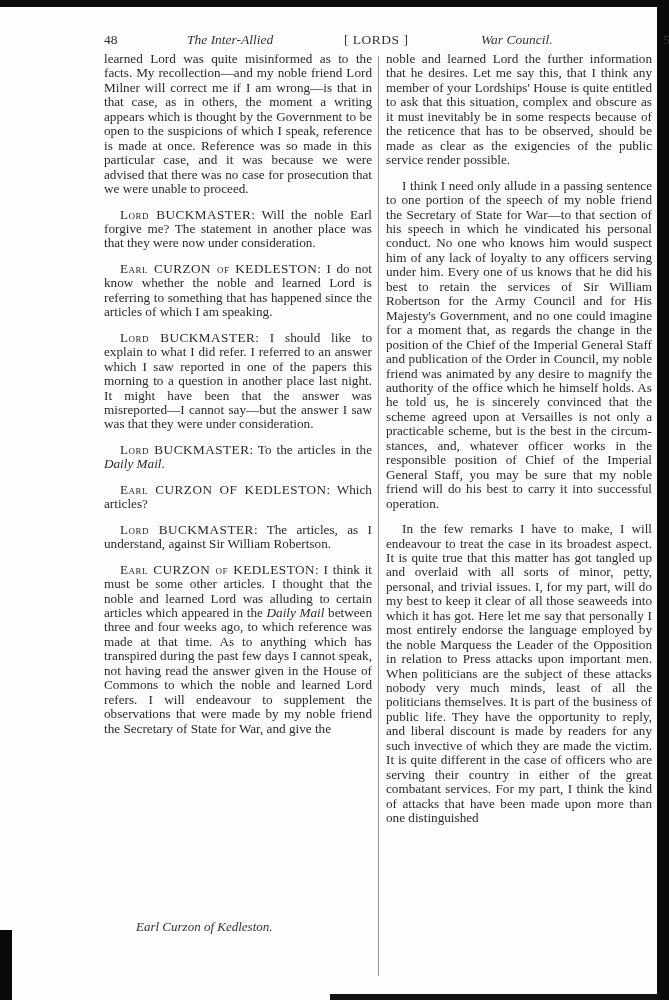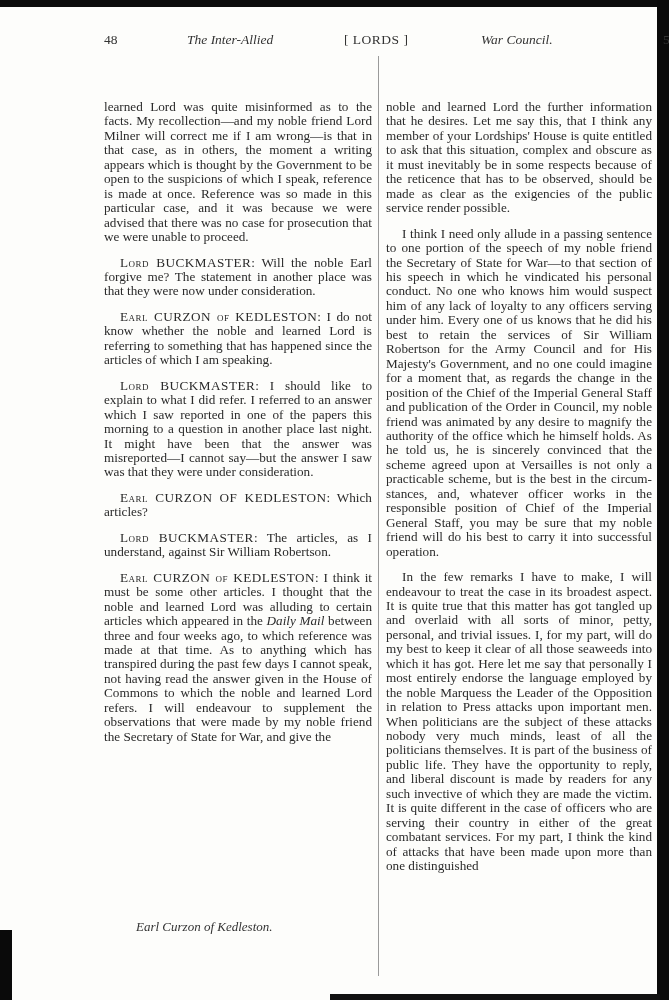--- a/index.html
+++ b/index.html
@@ -22,21 +22,21 @@
   .rh-right-title { left: 481px; font-style: italic; }
   .rh-right-num { left: 663px; }
 
   .divider { position: absolute; left: 378px; top: 56px; width: 1px; height: 920px; background: #9a9a9a; }
 
   .column { position: absolute; top: 52px; font-size: 13.2px; line-height: 14.45px; text-align: justify; hyphens: manual; }
   .col-left { left: 104px; width: 268px; }
   .col-right { left: 386px; width: 266px; }
 
   .para { margin: 0 0 11px 0; text-indent: 16px; }
-  .para.cont { text-indent: 0; margin-top: 48px; }
+  .para.cont { text-indent: 0; }
   .speaker { letter-spacing: 0.3px; }
   .title-sc { font-variant: small-caps; letter-spacing: 0.5px; }
   .name-caps { letter-spacing: 0.5px; }
   em { font-style: italic; }
 
   .margin-note { position: absolute; left: 136px; top: 919px; font-size: 13px; font-style: italic; color: #333; white-space: nowrap; }
 </style>
 </head>
 <body>
 
@@ -64,20 +64,23 @@
 
   <p class="para">
     <span class="speaker"><span class="title-sc">Earl</span> <span class="name-caps">CURZON</span> <span class="title-sc">of</span> <span class="name-caps">KEDLESTON</span></span><span>: I do not know whether the noble and learned Lord is referring to something that has happened since the articles of which I am speaking.</span>
   </p>
 
   <p class="para">
     <span class="speaker"><span class="title-sc">Lord</span> <span class="name-caps">BUCKMASTER</span></span><span>: I should like to explain to what I did refer. I referred to an answer which I saw reported in one of the papers this morning to a question in another place last night. It might have been that the answer was misreported—I cannot say—but the answer I saw was that they were under consideration.</span>
   </p>
 
 
+  <p class="para">
+    <span class="speaker"><span class="title-sc">Lord</span> <span class="name-caps">BUCKMASTER</span></span><span>: To the articles in the </span><em>Daily Mail</em><span>.</span>
+  </p>
 
   <p class="para">
     <span class="speaker"><span class="title-sc">Earl</span> <span class="name-caps">CURZON</span> <span class="name-caps">OF</span> <span class="name-caps">KEDLESTON</span></span><span>: Which articles?</span>
   </p>
 
   <p class="para">
     <span class="speaker"><span class="title-sc">Lord</span> <span class="name-caps">BUCKMASTER</span></span><span>: The articles, as I understand, against Sir William Robertson.</span>
   </p>
 
   <p class="para">

